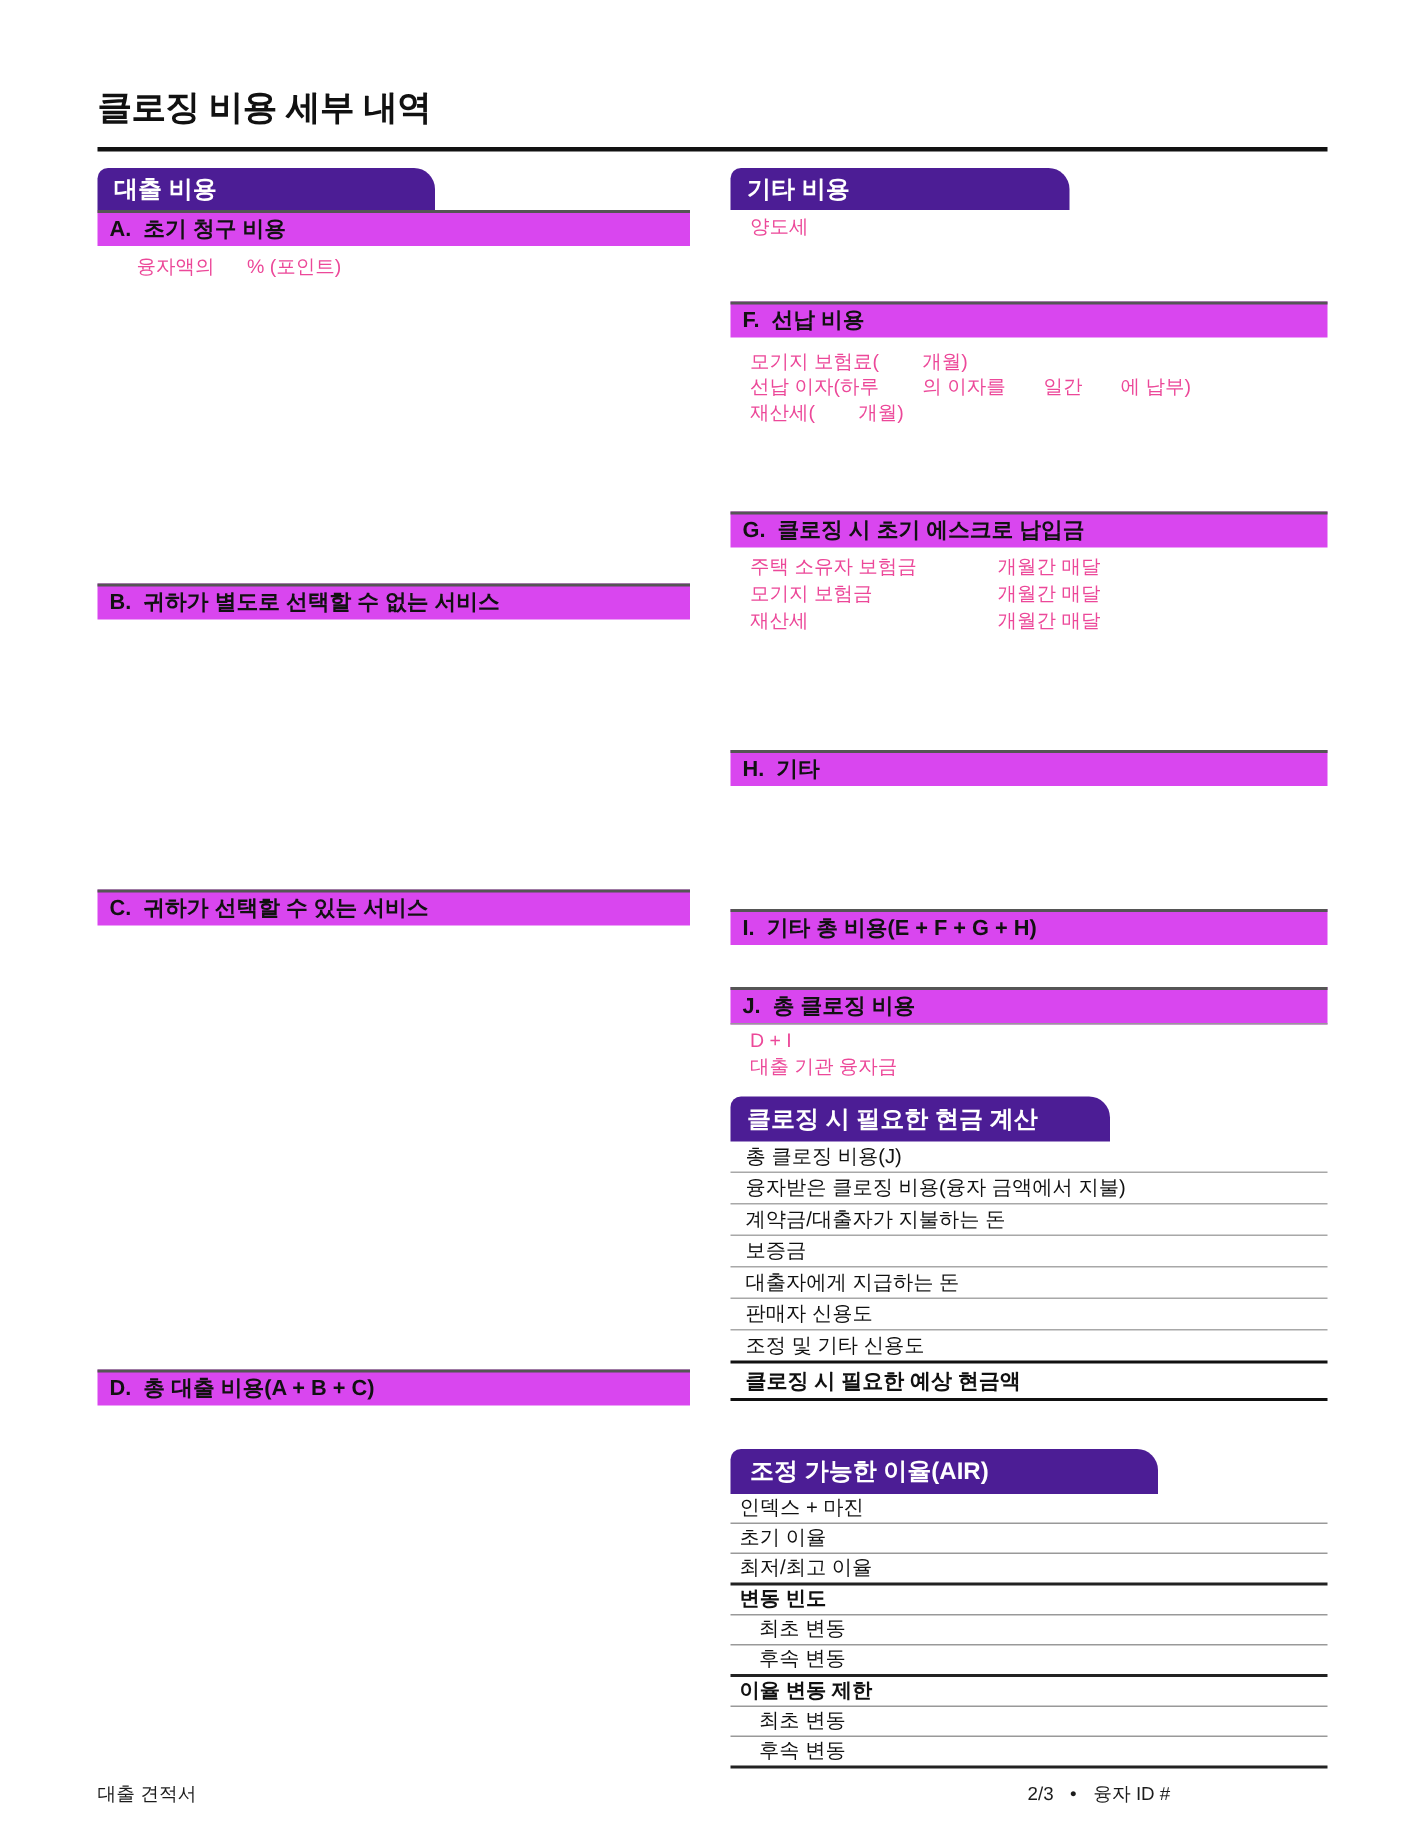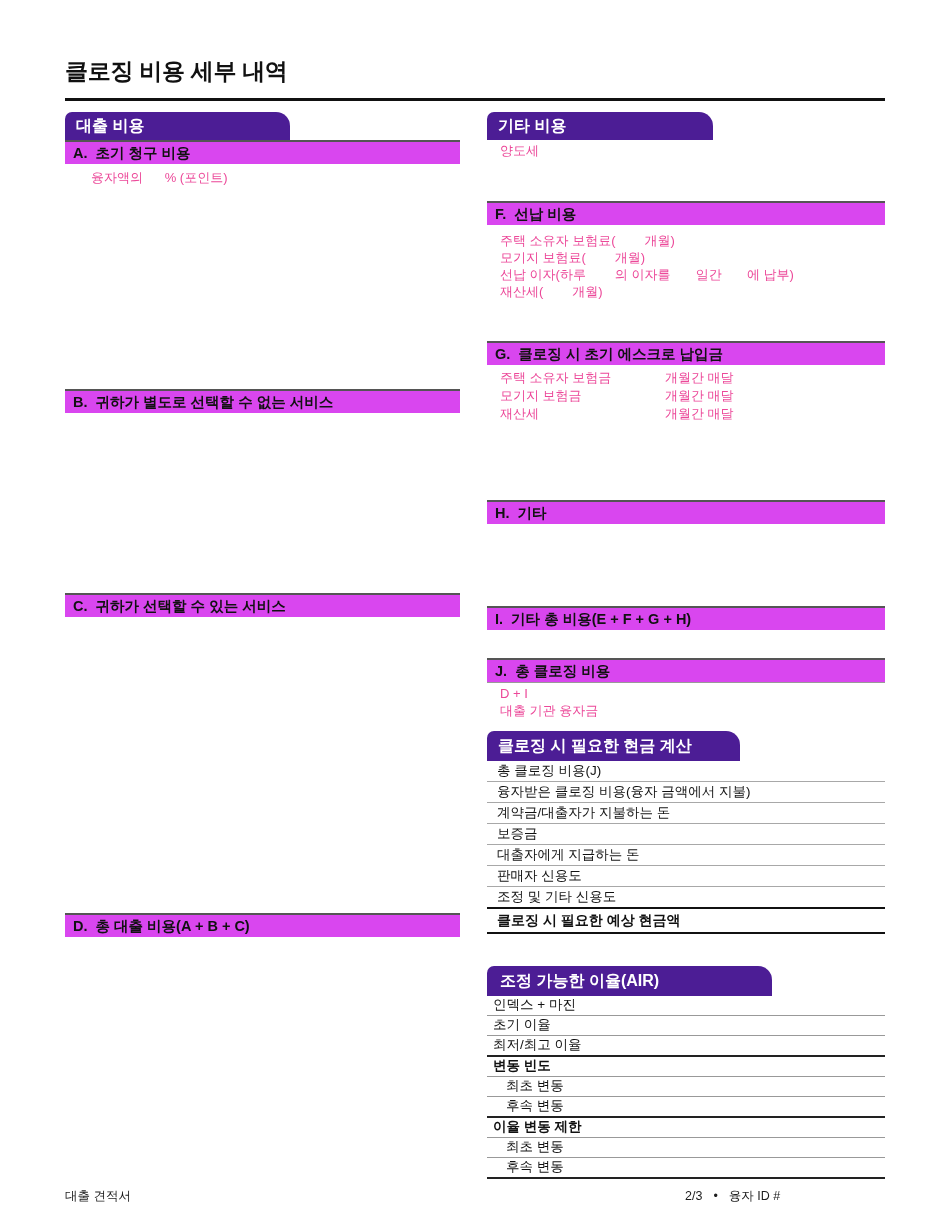--- a/index.html
+++ b/index.html
@@ -94,21 +94,20 @@
 
     <div class="sec" style="top:28px;">
       <div class="rows-e">
         <div class="row">양도세</div>
       </div>
     </div>
 
     <div class="sec" style="top:89px;">
       <div class="sechead">F.  선납 비용</div>
       <div class="rows-f">
-        <div class="row">주택 소유자 보험료(        개월)</div>
         <div class="row">모기지 보험료(        개월)</div>
         <div class="row">선납 이자(하루        의 이자를       일간       에 납부)</div>
         <div class="row">재산세(        개월)</div>
       </div>
     </div>
 
     <div class="sec" style="top:229px;">
       <div class="sechead">G.  클로징 시 초기 에스크로 납입금</div>
       <div class="rows-g">
         <div class="row">

